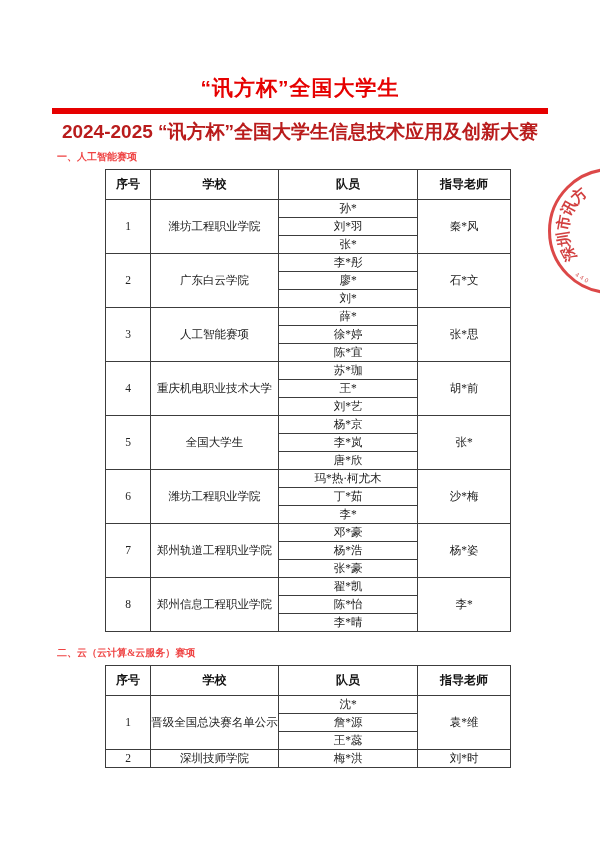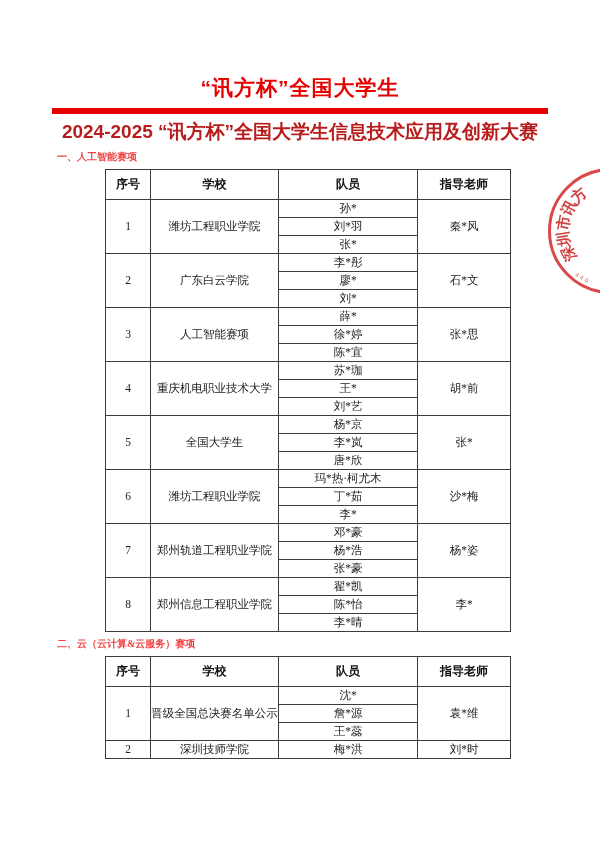--- a/index.html
+++ b/index.html
@@ -40,21 +40,21 @@
     line-height: 30px;
     color: #b91c1c;
   }
   
   .section-heading {
     margin: 3px 0 0 57px;
     font-size: 10px;
     font-weight: bold;
     color: #ef4444;
   }
-  .section-heading.second { margin-top: 5px; }
+  .section-heading.second { margin-top: 14px; }
   table.roster {
     margin: 5px 0 0 105px;
     width: 405px;
     border-collapse: collapse;
     table-layout: fixed;
   }
   table.roster th, table.roster td {
     border: 1px solid #3c3c3c;
     text-align: center;
     vertical-align: middle;

